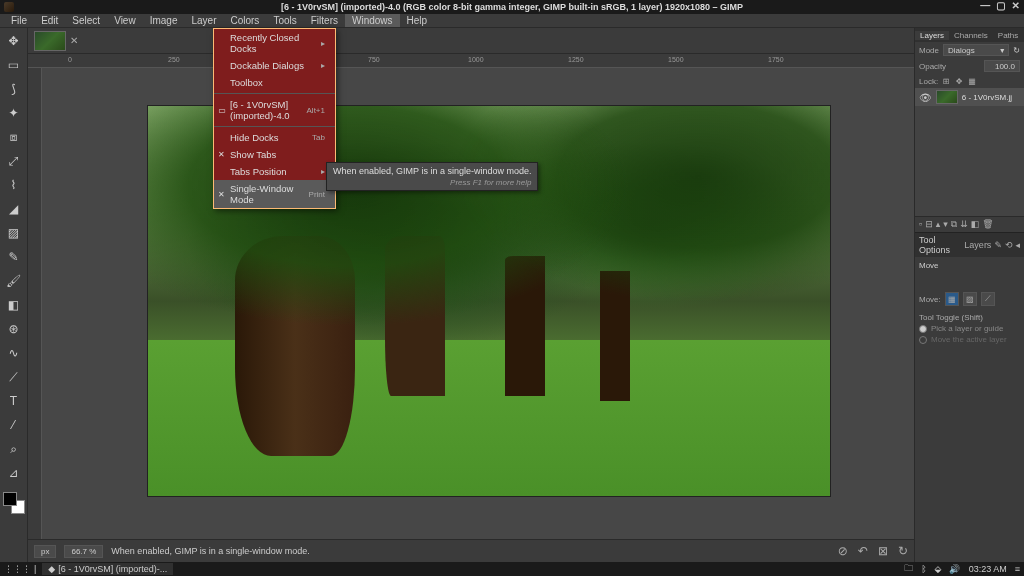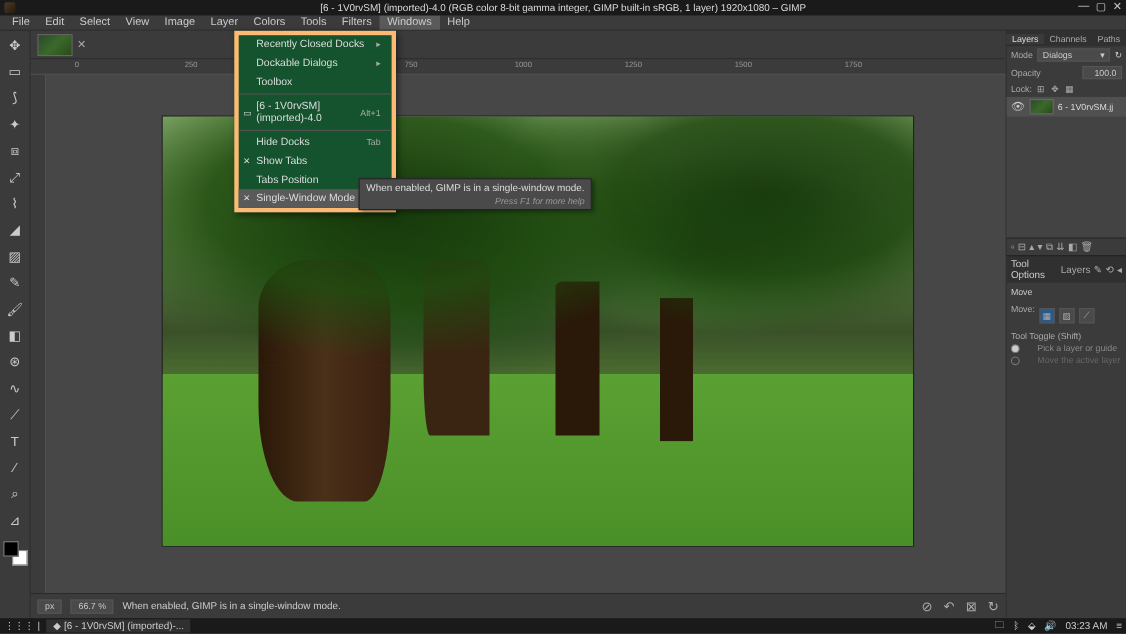--- a/index.html
+++ b/index.html
@@ -1,17 +1,17 @@
 <!DOCTYPE html>
 <html><head>
 <meta charset="utf-8">
 <style>
 * { margin: 0; padding: 0; box-sizing: border-box; font-family: -apple-system, "Segoe UI", sans-serif; }
 body { background: #3b3b3b; color: #ccc; font-size: 10px; overflow: hidden; width: 1024px; height: 576px; position: relative; }
-.titlebar { background: #1a1a1a; height: 14px; display: flex; align-items: center; justify-content: center; color: #ddd; font-size: 9px; position: relative; }
+.titlebar { background: #1a1a1a; height: 14px; display: flex; align-items: center; justify-content: center; color: #ddd; font-size: 9px; position: relative; font-weight: bold; }
 .titlebar .wincontrols { position: absolute; right: 4px; top: 0; display: flex; gap: 6px; color: #ccc; }
 .titlebar .wincontrols span { font-size: 10px; cursor: pointer; }
 .titlebar .appicon { position: absolute; left: 4px; top: 2px; width: 10px; height: 10px; background: linear-gradient(135deg, #4a3b2a, #2a1a0a); border-radius: 2px; }
 .menubar { background: #3b3b3b; height: 14px; display: flex; align-items: center; padding: 0 4px; font-size: 10px; color: #ccc; border-bottom: 1px solid #2a2a2a; }
 .menubar .mi { padding: 0 7px; height: 100%; display: flex; align-items: center; cursor: pointer; }
 .menubar .mi.hl { background: #5a5a5a; }
 .appbody { display: flex; height: calc(100% - 42px); }
 .toolbox { width: 28px; background: #3b3b3b; display: flex; flex-direction: column; align-items: center; padding-top: 4px; gap: 6px; border-right: 1px solid #2a2a2a; }
 .toolbox .tbtn { width: 18px; height: 18px; display: flex; align-items: center; justify-content: center; color: #ccc; font-size: 12px; cursor: pointer; }
 .toolbox .tswatch { width: 22px; height: 22px; position: relative; margin-top: 4px; }
@@ -54,26 +54,26 @@
 .layeritem .lname { font-size: 8px; color: #ddd; }
 .layerlist { flex: 0 0 128px; background: #434343; overflow: hidden; }
 .layerbtns { display: flex; gap: 3px; padding: 2px 4px; color: #aaa; font-size: 9px; border-top: 1px solid #2a2a2a; }
 .layerbtns span { cursor: pointer; }
 .sectionhdr { background: #303030; padding: 2px 4px; color: #ccc; font-size: 9px; border-top: 1px solid #222; display: flex; justify-content: space-between; align-items: center; }
 .sectionhdr .sicons { display: flex; gap: 3px; font-size: 9px; color: #aaa; }
 .movesec { padding: 4px; font-size: 8px; color: #aaa; }
 .movesec .swrow { display: flex; gap: 4px; margin: 3px 0; }
 .movesec .sw { width: 14px; height: 14px; border: 1px solid #555; background: #4a4a4a; display: flex; align-items: center; justify-content: center; font-size: 8px; }
 .movesec .sw.sel { background: #2a5a8a; }
-.movesec .radio { display: flex; align-items: center; gap: 16px; margin: 2px 0; color: #888; }
+.movesec .radio { display: flex; align-items: center; gap: 4px; margin: 2px 0; color: #888; }
 .movesec .radio .r { width: 8px; height: 8px; border-radius: 50%; border: 1px solid #777; }
 .movesec .radio .r.on { background: #ccc; }
 .movesec .radio.dim { color: #666; }
 
-.ddmenu { position: absolute; left: 213px; top: 28px; width: 147px; background: #14532d; border: 4px solid #fdba74; box-shadow: 2px 2px 6px rgba(0,0,0,0.5); z-index: 100; font-size: 9.5px; color: #ddd; }
+.ddmenu { position: absolute; left: 213px; top: 28px; width: 123px; background: #7f1d1d; border: 1px solid #fdba74; box-shadow: 2px 2px 6px rgba(0,0,0,0.5); z-index: 100; font-size: 9.5px; color: #ddd; }
 .ddmenu .ditem { padding: 3px 10px 3px 16px; display: flex; justify-content: space-between; align-items: center; cursor: pointer; position: relative; }
 .ddmenu .ditem.hl { background: #5a5a5a; }
 .ddmenu .sep { height: 1px; background: #555; margin: 2px 0; }
 .ddmenu .sub { font-size: 8px; color: #aaa; }
 .ddmenu .chk { position: absolute; left: 4px; font-size: 8px; }
 .ddmenu .icon { position: absolute; left: 3px; width: 10px; height: 10px; display: flex; align-items: center; justify-content: center; font-size: 8px; }
 .tooltip { position: absolute; left: 326px; top: 162px; background: #4a4a4a; border: 1px solid #222; padding: 3px 6px; font-size: 9px; color: #ddd; z-index: 101; box-shadow: 2px 2px 4px rgba(0,0,0,0.4); }
 .tooltip .tsub { color: #999; font-style: italic; text-align: right; margin-top: 2px; font-size: 8px; }
 
 .taskbar { position: absolute; bottom: 0; left: 0; right: 0; height: 14px; background: #1a1a1a; display: flex; align-items: center; padding: 0 4px; gap: 6px; color: #ccc; font-size: 9px; }
@@ -218,21 +218,21 @@
       <span>Tool Options</span>
       <span class="sicons">
         <span>Layers</span>
         <span>✎</span>
         <span>⟲</span>
         <span>◂</span>
       </span>
     </div>
     <div class="movesec">
       <div style="color:#ccc;">Move</div>
-      <div style="display:flex;align-items:flex-start;gap:4px;margin-top:7px;">
+      <div style="display:flex;align-items:center;gap:4px;margin-top:19px;">
         <span>Move:</span>
         <div class="swrow">
           <div class="sw sel">▦</div>
           <div class="sw">▨</div>
           <div class="sw">⟋</div>
         </div>
       </div>
       <div style="margin-top:4px;">Tool Toggle  (Shift)</div>
       <div class="radio">
           <span class="r on"></span>

